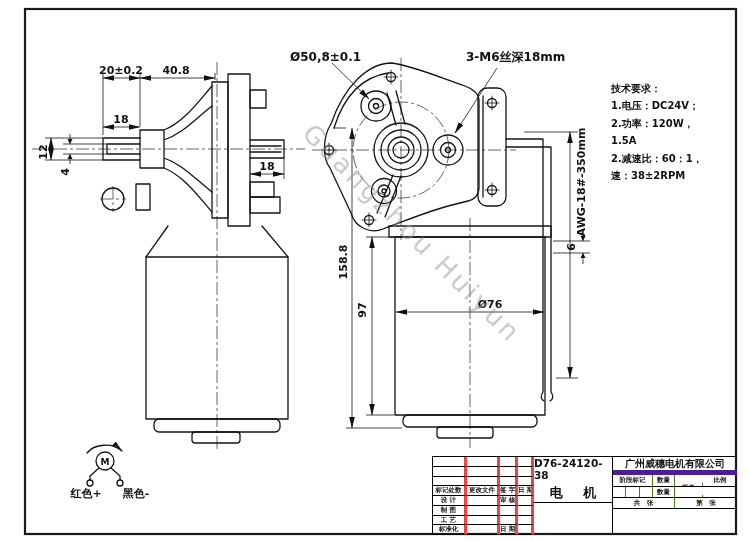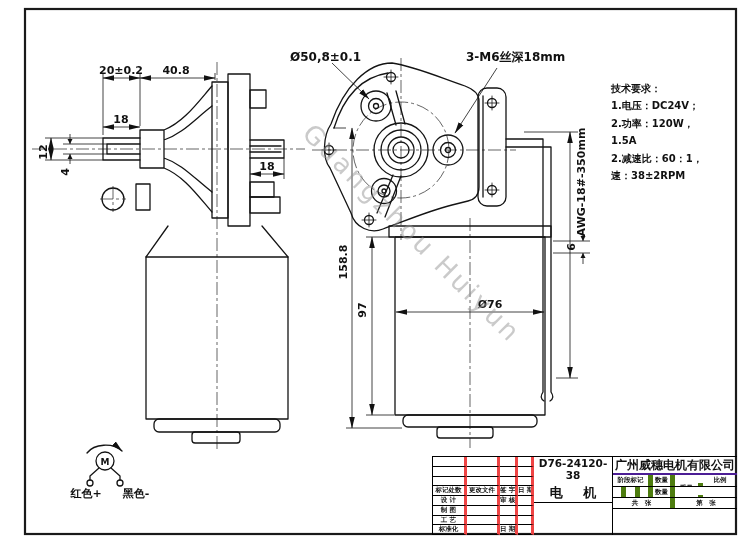--- a/index.html
+++ b/index.html
@@ -23,30 +23,30 @@
   #tb{position:absolute;left:432px;top:456px;width:304px;height:78px;
       border-top:1.6px solid #000;border-left:1.6px solid #000;display:flex;
       font-weight:bold;background:transparent;}
   #tb *{box-sizing:border-box;}
   .tb-left{width:101px;height:100%;display:grid;
            grid-template-columns:34px 33px 18px 16px;grid-auto-rows:9.75px;}
   .tb-left div{border-right:3px solid #ef4444;border-bottom:1px solid #000;
                font-size:6.5px;line-height:9.5px;text-align:center;overflow:hidden;white-space:nowrap;}
   .tb-mid{width:79px;height:100%;border-right:1px solid #000;display:flex;flex-direction:column;}
   .tb-mid .top{height:46px;border-bottom:1px solid #000;display:flex;flex-direction:column;
-               align-items:center;justify-content:center;gap:3px;text-align:center;}
+               align-items:center;justify-content:center;gap:3px;}
   .tb-mid .top .no{font-size:10.5px;letter-spacing:0;}
   .tb-mid .top .nm{font-size:13px;letter-spacing:8px;text-indent:8px;}
   .tb-mid .bot{flex:1;display:flex;align-items:center;justify-content:center;
                font-size:13px;letter-spacing:10px;text-indent:10px;}
   .tb-right{width:124px;height:100%;display:flex;flex-direction:column;}
-  .tb-right .co{height:18px;border-bottom:2px solid #4c1d95;font-size:12px;
+  .tb-right .co{height:18px;border-bottom:5px solid #4c1d95;font-size:10px;
                 display:flex;align-items:center;justify-content:center;white-space:nowrap;text-align:right;}
   .tbr-row{display:flex;border-bottom:1px solid #000;}
-  .tbr-row div{border-right:5px solid #4d7c0f;font-size:6.5px;text-align:center;
+  .tbr-row div{border-right:1px solid #4d7c0f;font-size:6.5px;text-align:center;
                line-height:11px;overflow:hidden;white-space:nowrap;}
   .tbr-row div:last-child{border-right:none;}
   .r1{height:12px;}.r2{height:11px;}.r3{height:11px;}
   .c-stage{width:40px;}.c-qty{width:22px;}.c-wt{width:28px;margin-top:8px;}.c-scale{width:34px;}
   .c-s3{width:13.3px;}
   .c-half{width:62px;}
   .tbr-empty{flex:1;}
 </style>
 </head>
 <body>

